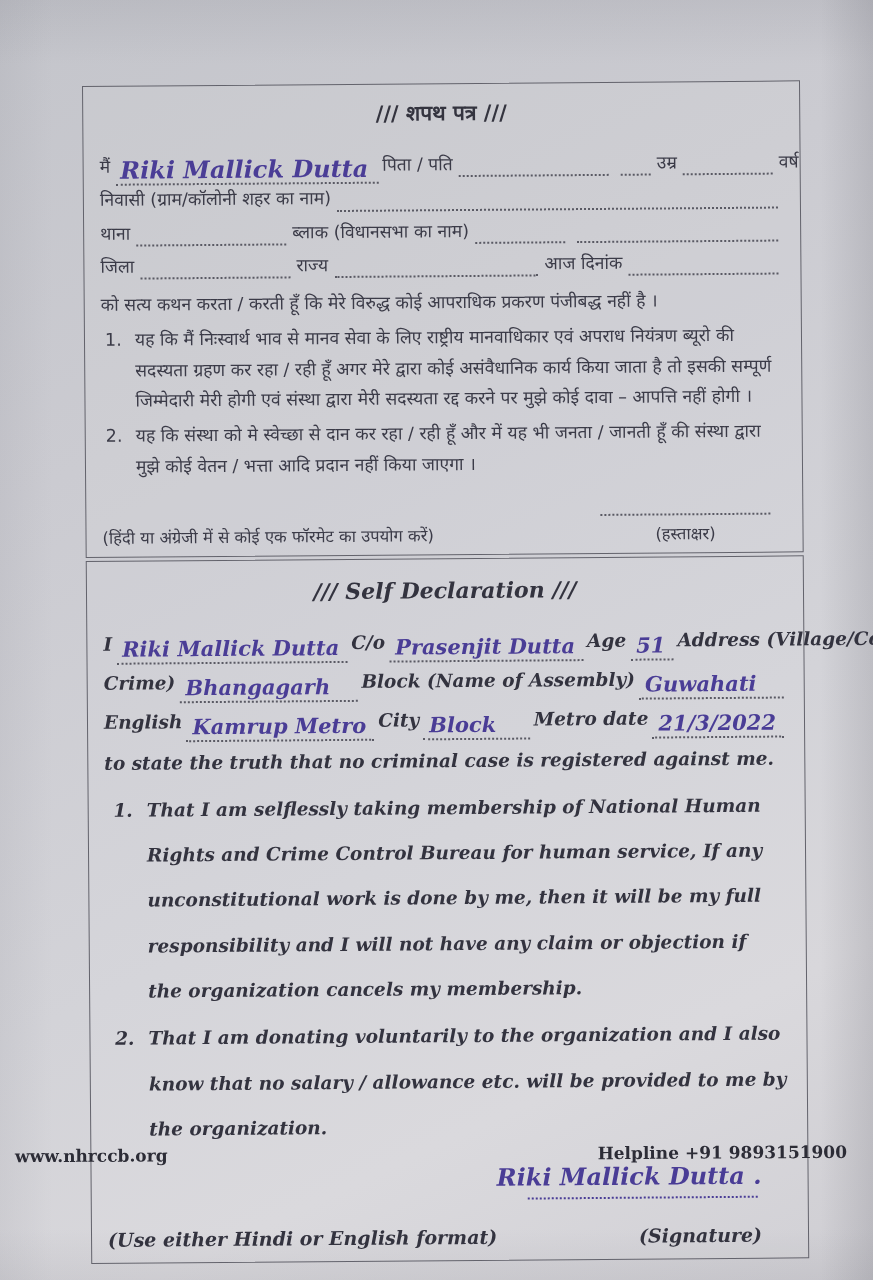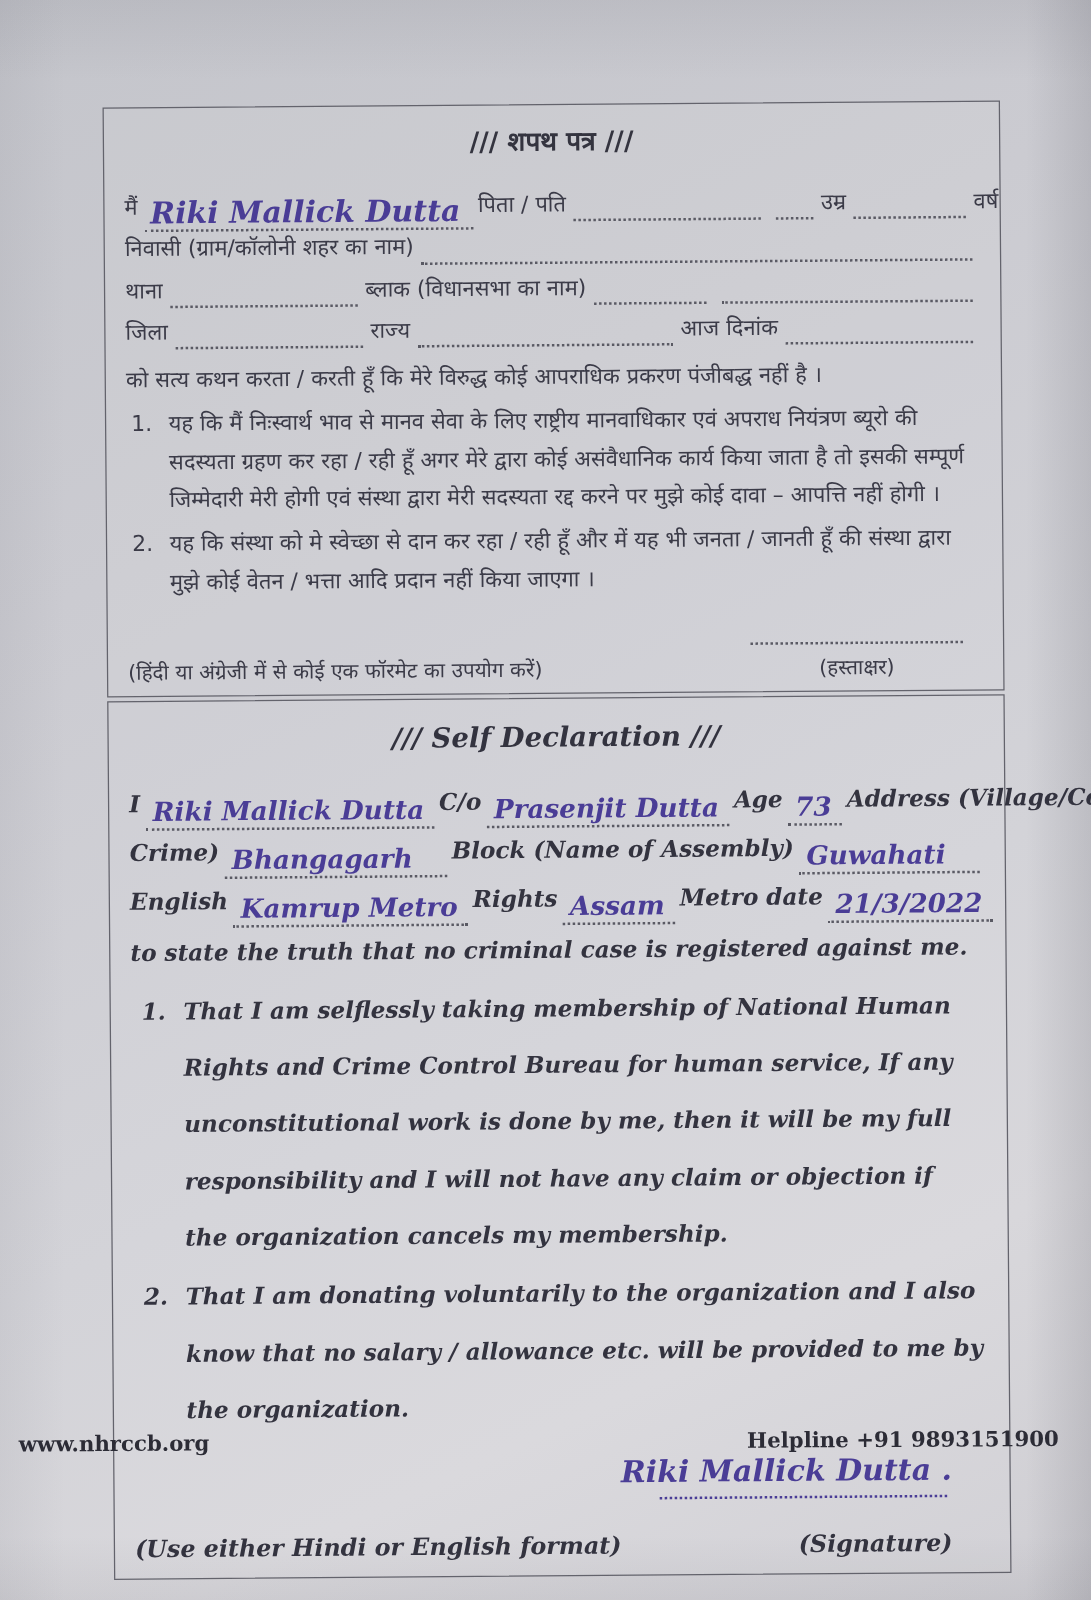--- a/index.html
+++ b/index.html
@@ -123,36 +123,36 @@
 
   <div class="box en">
     <div class="en-title">/// Self Declaration ///</div>
 
     <div class="eline">
       <span class="lbl">I</span>
       <span class="ehw">Riki Mallick Dutta</span>
       <span class="lbl">C/o</span>
       <span class="ehw">Prasenjit Dutta</span>
       <span class="lbl">Age</span>
-      <span class="ehw">73</span>
+      <span class="ehw">51</span>
       <span class="lbl">Address (Village/Colony/City</span>
     </div>
 
     <div class="eline">
       <span class="lbl">Crime)</span>
       <span class="ehw grow">Bhangagarh</span>
       <span class="lbl">Block (Name of Assembly)</span>
       <span class="ehw grow">Guwahati</span>
     </div>
 
     <div class="eline">
       <span class="lbl">English</span>
       <span class="ehw">Kamrup Metro</span>
-      <span class="lbl">Rights</span>
-      <span class="ehw grow">Assam</span>
+      <span class="lbl">City</span>
+      <span class="ehw grow">Block</span>
       <span class="lbl">Metro date</span>
       <span class="ehw">21/3/2022</span>
     </div>
 
     <div class="statement">to state the truth that no criminal case is registered against me.</div>
 
     <div class="en-item">
       <span class="num">1.</span>
       <span class="txt">That I am selflessly taking membership of National Human Rights and Crime Control Bureau for human service, If any unconstitutional work is done by me, then it will be my full responsibility and I will not have any claim or objection if the organization cancels my membership.</span>
     </div>

